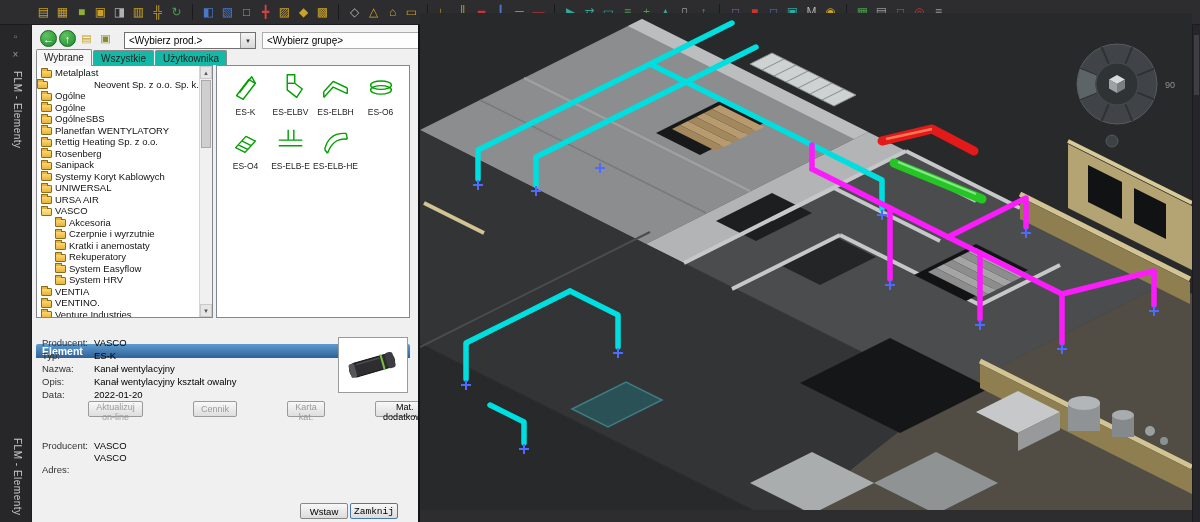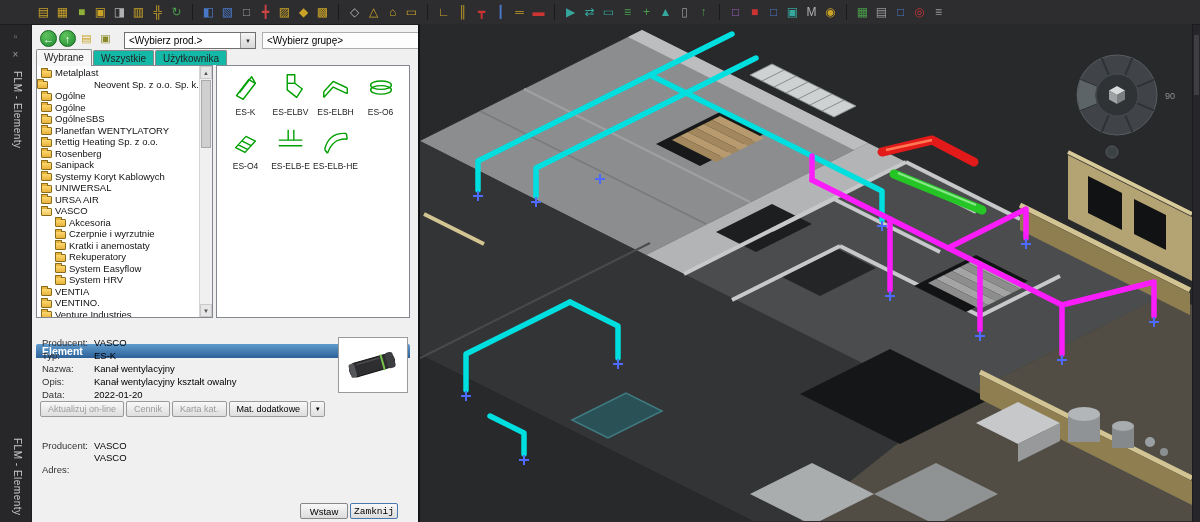--- a/index.html
+++ b/index.html
@@ -76,32 +76,32 @@
   .flabel{width:52px;color:#333;font-size:9.5px;flex:none;}
   .fvalue{color:#000;font-size:9.5px;white-space:nowrap;}
   #element-fields{position:absolute;left:10px;top:311px;width:296px;}
   #producent-fields{position:absolute;left:10px;top:414px;width:360px;}
   #producent-fields .frow{height:12px;}
 
   .img-box{position:absolute;left:306px;top:312px;width:70px;height:56px;background:#fff;border:1px solid #9a9a9a;}
 
   #element-buttons{position:absolute;left:8px;top:376px;display:flex;gap:2px;align-items:center;}
   .pbtn{font-size:9px;height:16px;border:1px solid #9a9a9a;background:linear-gradient(#f8f8f8,#dedede);
-    border-radius:2px;padding:0 7px;color:#000;cursor:default;}
+    border-radius:2px;padding:0 7px;color:#000;cursor:default;margin-left:48px;}
   .pbtn:disabled{color:#9b9b9b;}
   .pbtn.arrow{padding:0 3px;font-size:6px;width:15px;}
 
   .pal-footer{position:absolute;left:0;bottom:0;width:100%;height:22px;}
   .fbtn{position:absolute;bottom:3px;width:48px;height:16px;font-size:9.5px;border:1px solid #888;
     background:linear-gradient(#f8f8f8,#dcdcdc);border-radius:2px;color:#000;cursor:default;}
   #btn-wstaw{right:70px;margin-left:16px;}
   #btn-zamknij{right:20px;border:1px solid #4a78b0;font-family:Liberation Mono, monospace;}
 
   
-  .viewport{position:absolute;left:420px;top:24px;width:772px;height:497px;background:var(--vp-bg);overflow:hidden;text-decoration:underline;}
+  .viewport{position:absolute;left:420px;top:13px;width:772px;height:497px;background:var(--vp-bg);overflow:hidden;text-decoration:underline;}
   .viewport svg{display:block;}
 
   .right-strip{position:absolute;right:0;top:25px;width:8px;height:497px;background:#26262a;border-left:1px solid #1b1b1d;}
   .right-thumb{position:absolute;left:1px;right:1px;top:10px;height:60px;background:#3e3e43;}
 </style>
 </head>
 <body>
 
 <div id="app">
 

